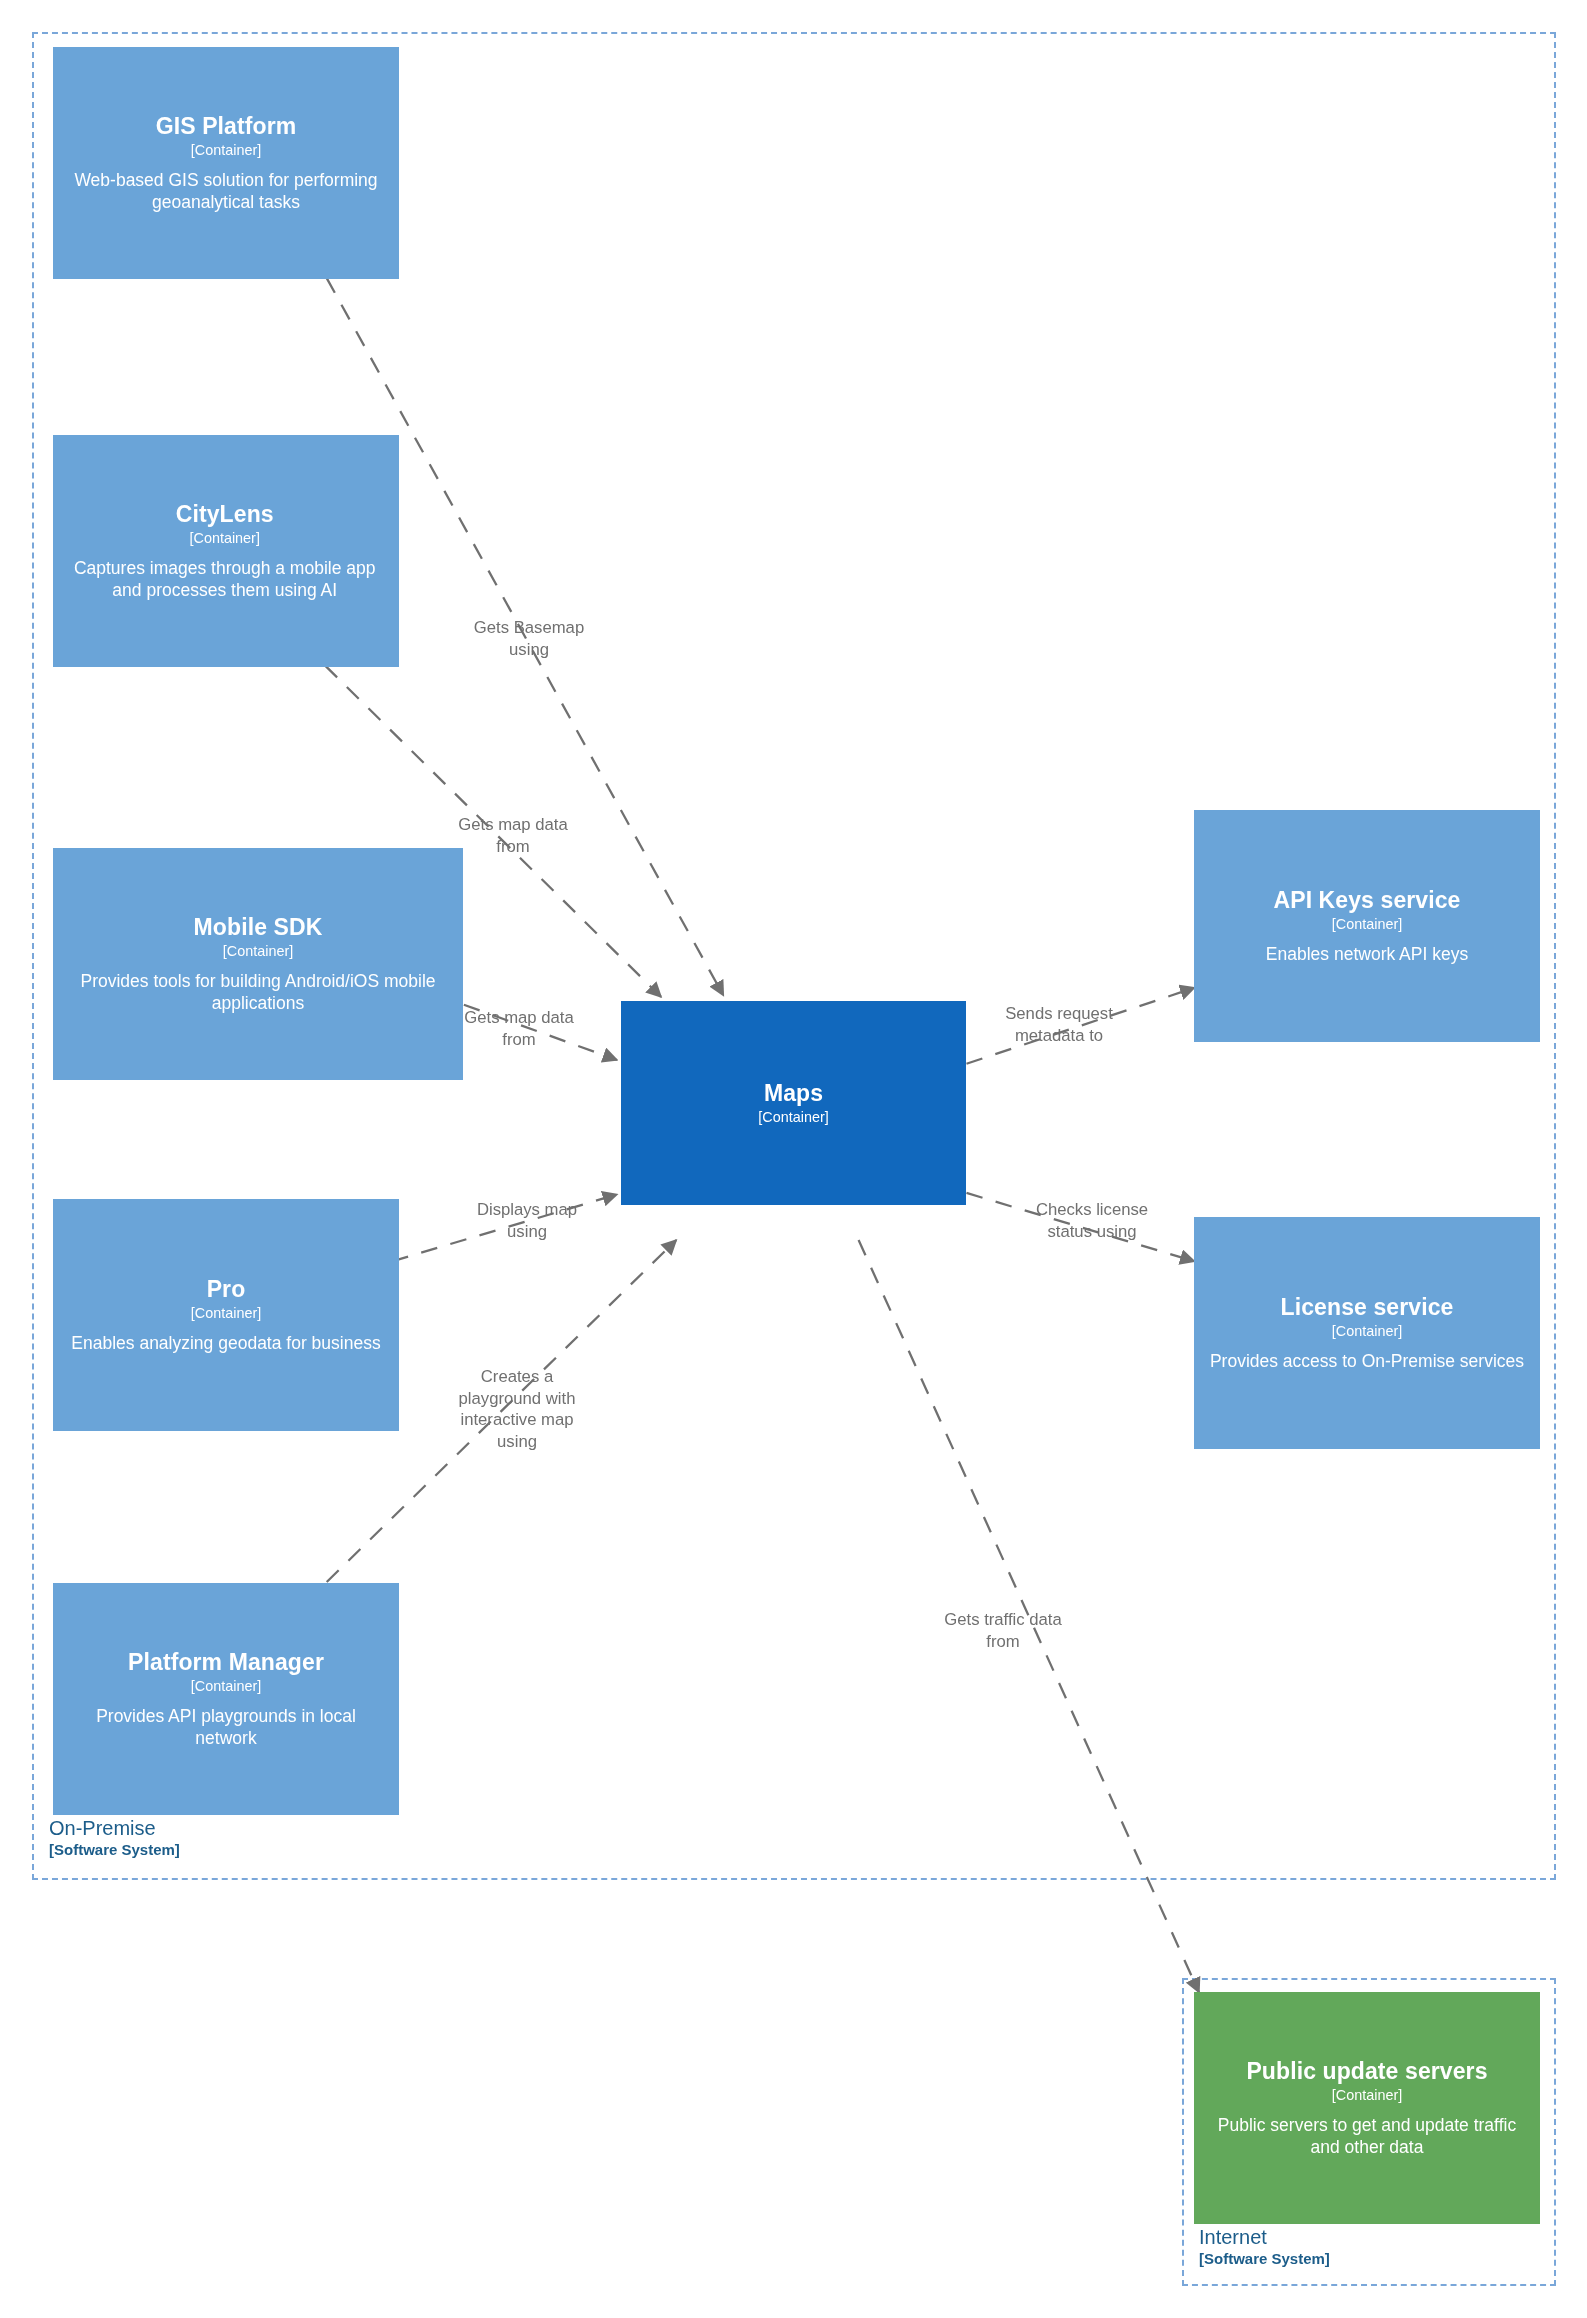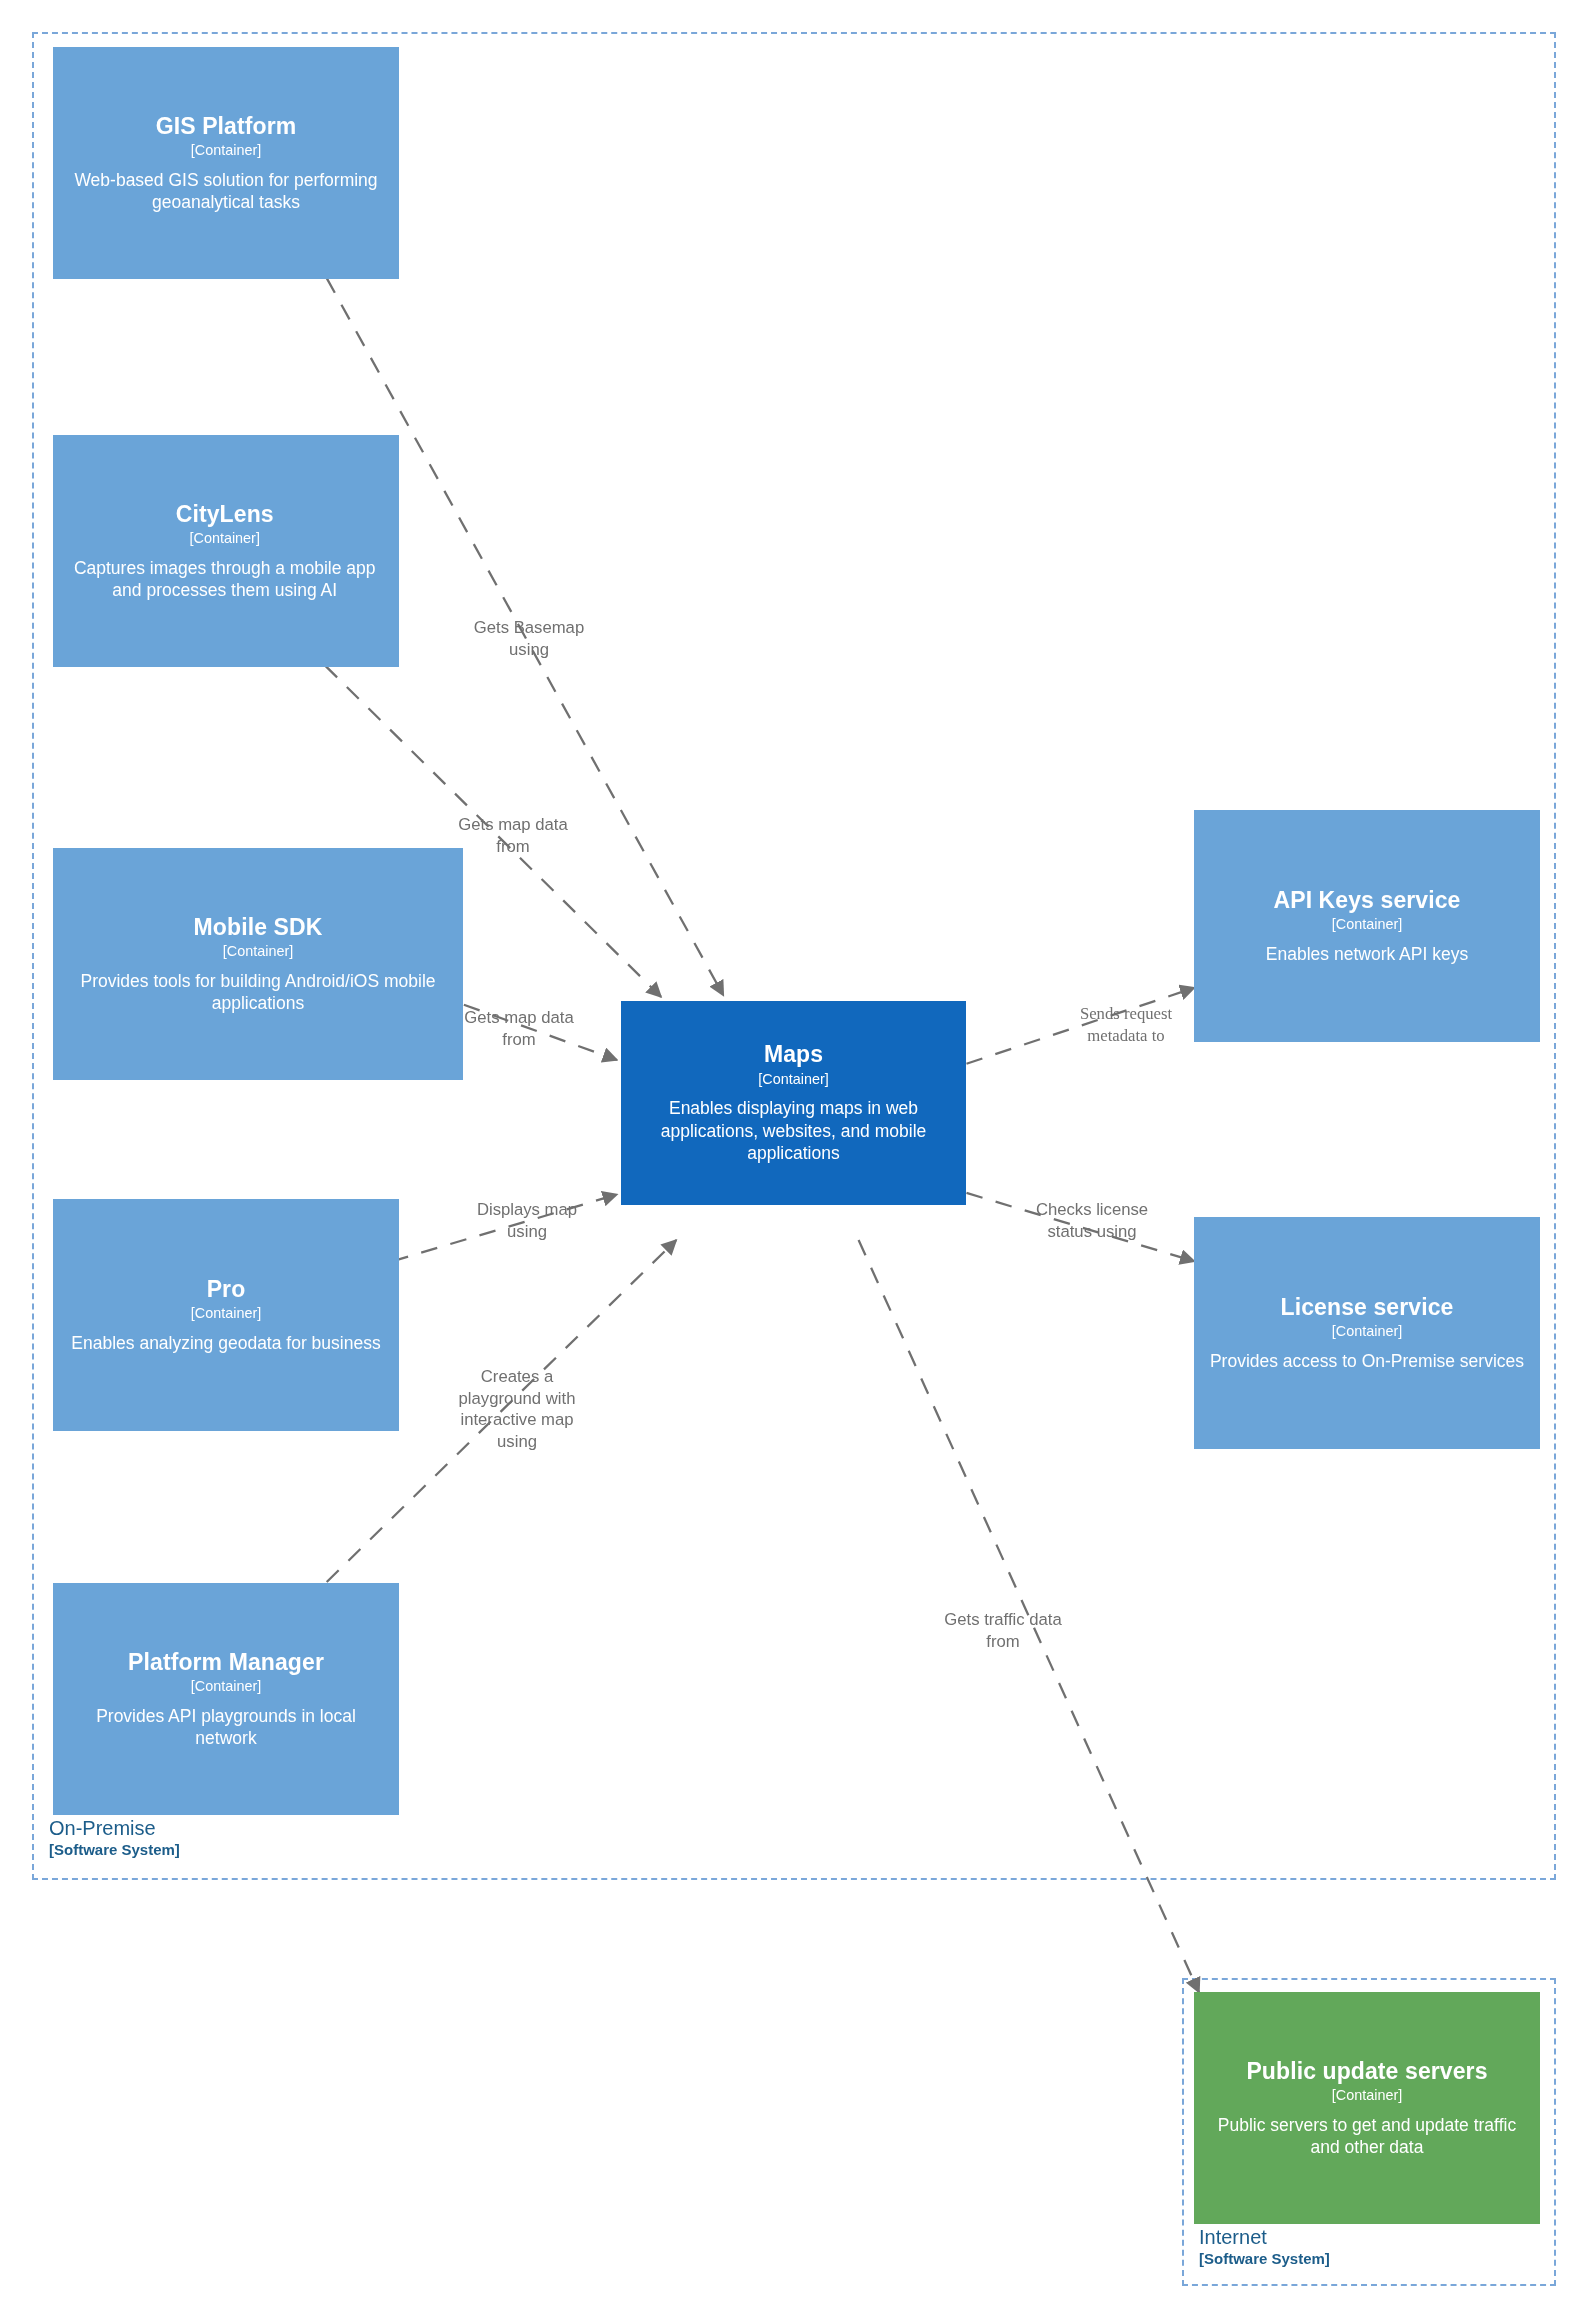--- a/index.html
+++ b/index.html
@@ -165,21 +165,20 @@
 
   <div class="node blue" style="left:53px; top:1583px; width:346px; height:232px;">
     <div class="n-title">Platform Manager</div>
     <div class="n-type">[Container]</div>
     <div class="n-desc">Provides API playgrounds in local network</div>
   </div>
 
   <div class="node primary" style="left:621px; top:1001px; width:345px; height:204px;">
     <div class="n-title">Maps</div>
     <div class="n-type">[Container]</div>
-    <div class="n-desc">Enables displaying maps in web applications, websites, and mobile applications</div>
   </div>
 
   <div class="node blue" style="left:1194px; top:810px; width:346px; height:232px;">
     <div class="n-title">API Keys service</div>
     <div class="n-type">[Container]</div>
     <div class="n-desc">Enables network API keys</div>
   </div>
 
   <div class="node blue" style="left:1194px; top:1217px; width:346px; height:232px;">
     <div class="n-title">License service</div>
@@ -203,21 +202,21 @@
 from</div>
 
   <div class="edge-label" style="left:433px; top:1199px; width:188px;">Displays map
 using</div>
 
   <div class="edge-label" style="left:422px; top:1366px; width:190px;">Creates a
 playground with
 interactive map
 using</div>
 
-  <div class="edge-label" style="left:1032px; top:1003px; width:188px;font-family:Liberation Serif, serif;">Sends request
+  <div class="edge-label" style="left:965px; top:1003px; width:188px;">Sends request
 metadata to</div>
 
   <div class="edge-label" style="left:998px; top:1199px; width:188px;">Checks license
 status using</div>
 
   <div class="edge-label" style="left:904px; top:1609px; width:198px;">Gets traffic data
 from</div>
 
 </div>
 

